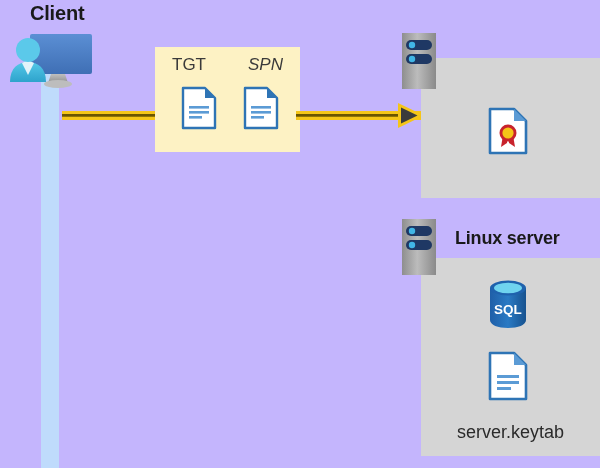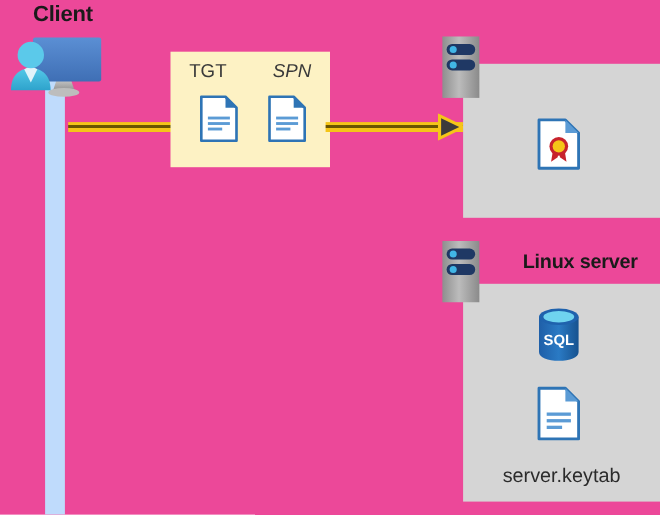--- a/index.html
+++ b/index.html
@@ -7,21 +7,21 @@
     padding: 0;
     background: #ffffff;
   }
   body {
     font-family: "Liberation Sans", sans-serif;
   }
   #canvas {
     position: relative;
     width: 600px;
     height: 468px;
-    background: #ec4899;
+    background: #c4b5fd;
     overflow: hidden;
   }
 
   
   .abs { position: absolute; }
 
   
   #client-lifeline {
     left: 41px;
     top: 72px;
@@ -46,21 +46,20 @@
     left: 455px;
     top: 4px;
     font-size: 18px;
     width: 140px;
   }
   #linux-title {
     left: 455px;
     top: 228px;
     font-size: 18px;
     width: 145px;
-    text-align: center;
   }
 
   
   #client-icon { left: 8px; top: 28px; width: 96px; height: 70px; }
 
   
   #msg-box {
     left: 155px;
     top: 47px;
     width: 145px;

